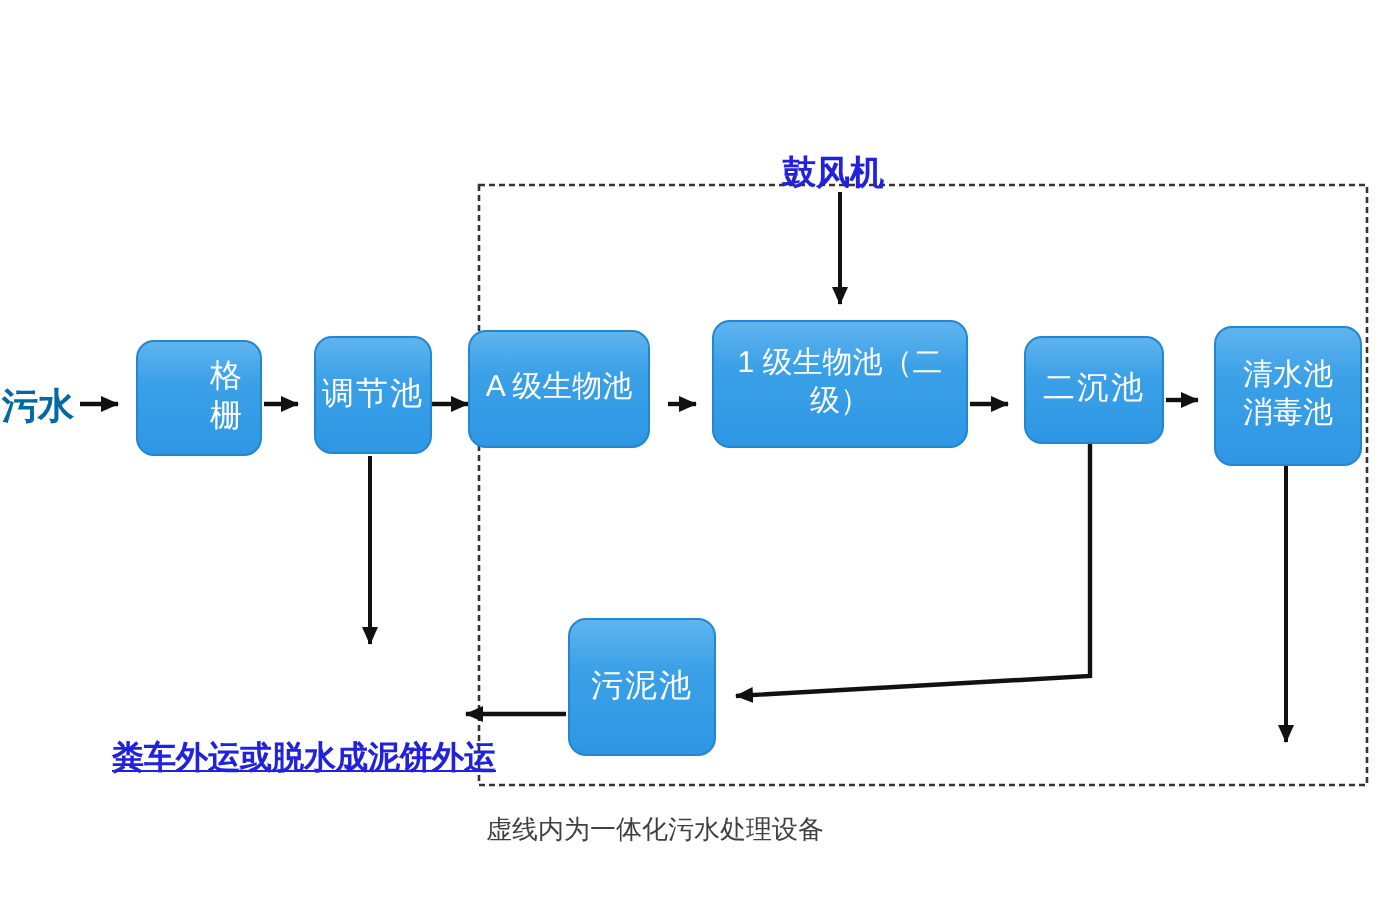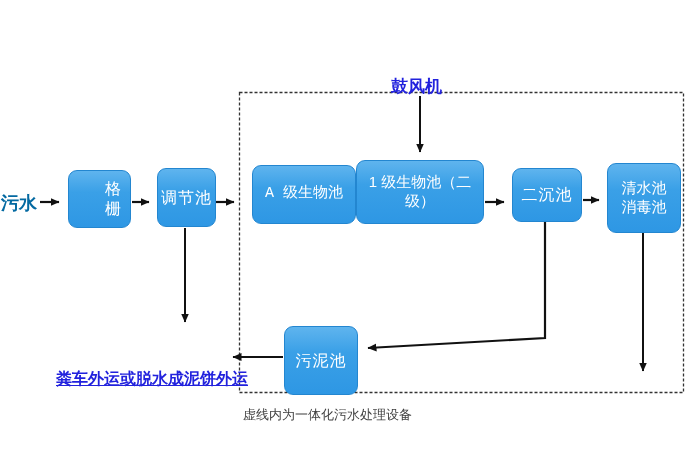--- a/index.html
+++ b/index.html
@@ -64,34 +64,34 @@
 
 
   <div class="node" style="left:68px;top:170px;width:63px;height:58px;padding-left:28px;">
     <span>格栅</span>
   </div>
 
   <div class="node" style="left:157px;top:168px;width:59px;height:59px;">
     <span>调节池</span>
   </div>
 
-  <div class="node small-font" style="left:252px;top:165px;width:104px;height:59px;font-family:Liberation Mono, monospace;">
+  <div class="node small-font" style="left:234px;top:165px;width:91px;height:59px;">
     <span>A 级生物池</span>
   </div>
 
   <div class="node small-font" style="left:356px;top:160px;width:128px;height:64px;">
     <span>1 级生物池（二级）</span>
   </div>
 
   <div class="node" style="left:512px;top:168px;width:70px;height:54px;">
     <span>二沉池</span>
   </div>
 
   <div class="node small-font" style="left:607px;top:163px;width:74px;height:70px;">
     <span>清水池</span>
     <span>消毒池</span>
   </div>
 
-  <div class="node" style="left:284px;top:326px;width:74px;height:69px;">
+  <div class="node" style="left:284px;top:309px;width:74px;height:69px;">
     <span>污泥池</span>
   </div>
 
 </div>
 
 </body></html>

